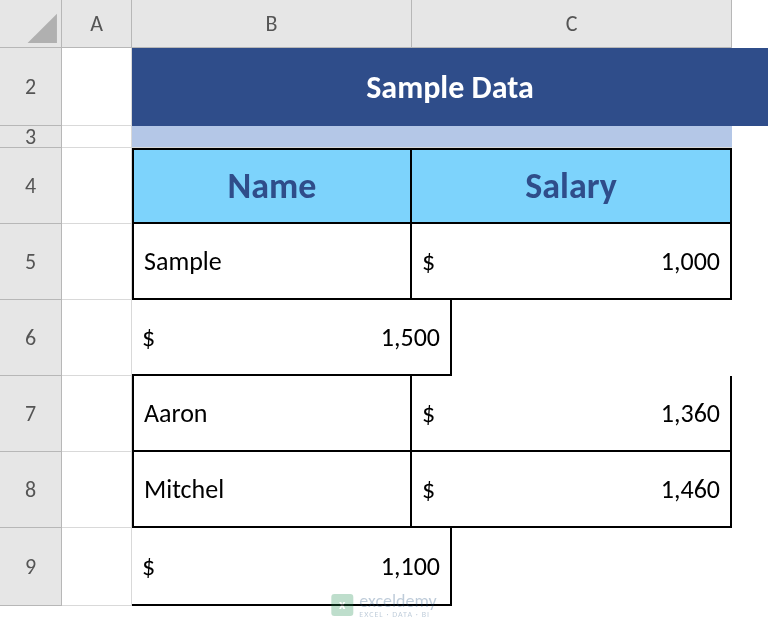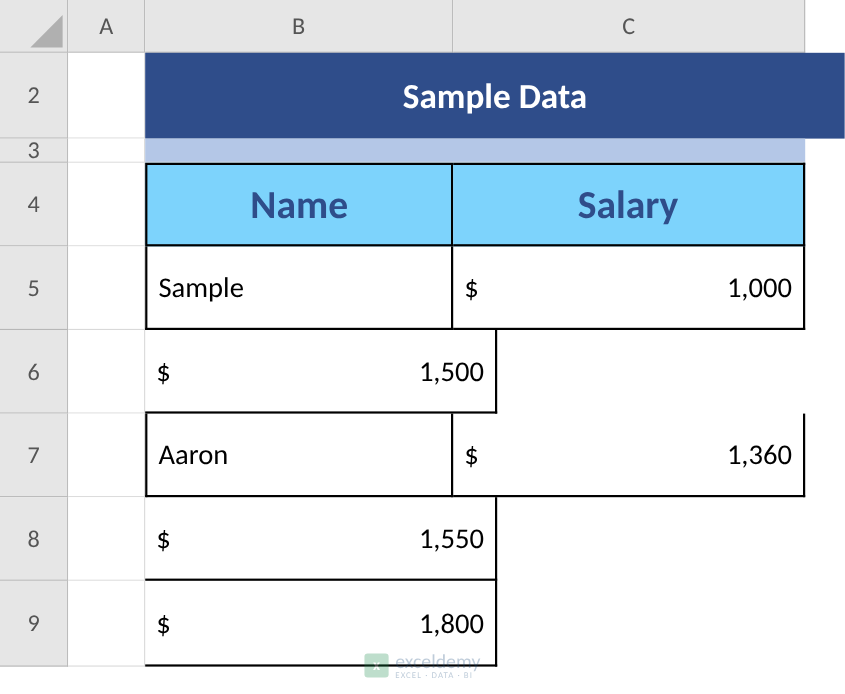--- a/index.html
+++ b/index.html
@@ -219,31 +219,32 @@
       <div class="grid-cell col-A h-7"></div>
       <div class="data-cell col-B h-7">Aaron</div>
       <div class="data-cell salary col-C h-7 border-left-none">
         <span class="dollar">$</span>
         <span class="amount">1,360</span>
       </div>
     </div>
 
     <div class="grid-row">
       <div class="grid-cell col-A h-8"></div>
+      <div class="data-cell col-B h-8">Mitchel</div>
       <div class="data-cell salary col-C h-8 border-left-none">
         <span class="dollar">$</span>
-        <span class="amount">1,550</span>
+        <span class="amount">1,460</span>
       </div>
     </div>
 
     <div class="grid-row">
       <div class="grid-cell col-A h-9"></div>
       <div class="data-cell salary col-C h-9 border-left-none">
         <span class="dollar">$</span>
-        <span class="amount">1,800</span>
+        <span class="amount">1,100</span>
       </div>
     </div>
   </div>
 
   <div class="watermark">
     <div class="logo">x</div>
     <div>
       <span>exceldemy</span>
       <span class="sub">EXCEL · DATA · BI</span>
     </div>

